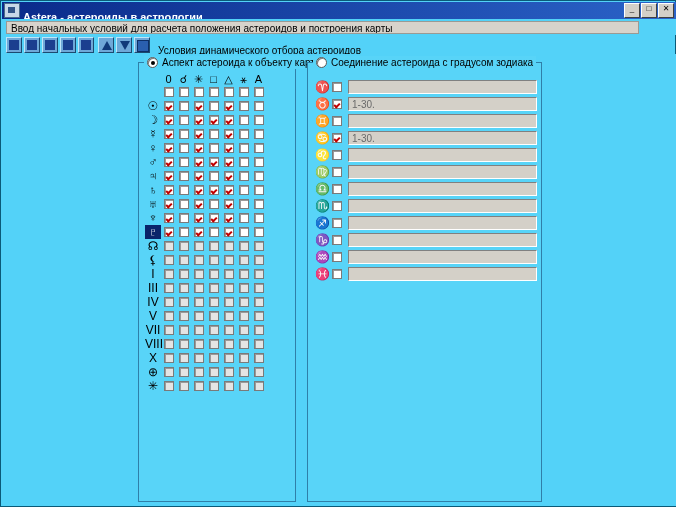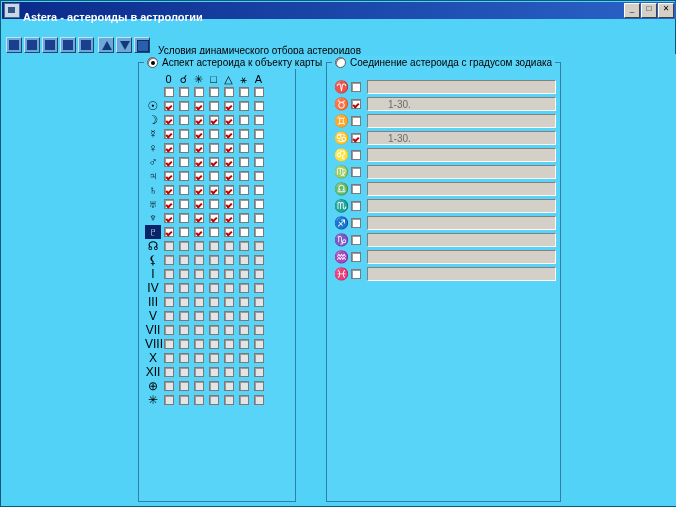--- a/index.html
+++ b/index.html
@@ -201,21 +201,21 @@
   .radio.on::after {
     content: "";
     position: absolute;
     left: 2.5px; top: 2.5px;
     width: 4px; height: 4px;
     border-radius: 50%;
     background: #000;
   }
 
   #gb-aspect { left: 136px; top: 8px; width: 158px; height: 440px; }
-  #gb-zodiac { left: 305px; top: 8px; width: 235px; height: 440px; margin-left: 19px; }
+  #gb-zodiac { left: 305px; top: 8px; width: 235px; height: 440px; }
 
   
   #aspect-inner {
     position: absolute;
     left: 6px; top: 10px;
     width: 146px;
     height: 425px;
   }
   .col-hdr-row {
     display: flex;
@@ -315,39 +315,42 @@
     flex: 1 1 auto;
     height: 14px;
     background: #d4d0c8;
     border-top: 1px solid #808080;
     border-left: 1px solid #808080;
     border-right: 1px solid #fff;
     border-bottom: 1px solid #fff;
     box-sizing: border-box;
     font-size: 10px;
     line-height: 13px;
-    padding-left: 20px;
+    padding-left: 3px;
     color: #6a6a6a;
     white-space: nowrap;
     overflow: hidden;
   }
 </style>
 </head>
 <body>
 
 <div id="app-window">
 
   <div id="title-bar">
     <div id="title-icon"></div>
     <div id="title-text">Astera - астероиды в астрологии</div>
     <div class="win-btn"><span>_</span></div>
     <div class="win-btn"><span>□</span></div>
     <div class="win-btn"><span>✕</span></div>
   </div>
 
+  <div id="menu-bar">
+    <div id="menu-desc">Ввод начальных условий для расчета положения астероидов и построения карты</div>
+  </div>
 
   <div id="toolbar">
     <div class="tb-btn first">
         <span class="tb-ico"></span>
       </div>
     <div class="tb-btn">
         <span class="tb-ico"></span>
       </div>
     <div class="tb-btn">
         <span class="tb-ico"></span>
@@ -717,20 +720,44 @@
               <div class="cb dim"></div>
             </div>
             <div class="cell">
               <div class="cb dim"></div>
             </div>
             <div class="cell">
               <div class="cb dim"></div>
             </div>
           </div>
           <div class="chk-row">
+            <div class="row-sym">III</div>
+            <div class="cell">
+              <div class="cb dim"></div>
+            </div>
+            <div class="cell">
+              <div class="cb dim"></div>
+            </div>
+            <div class="cell">
+              <div class="cb dim"></div>
+            </div>
+            <div class="cell">
+              <div class="cb dim"></div>
+            </div>
+            <div class="cell">
+              <div class="cb dim"></div>
+            </div>
+            <div class="cell">
+              <div class="cb dim"></div>
+            </div>
+            <div class="cell">
+              <div class="cb dim"></div>
+            </div>
+          </div>
+          <div class="chk-row">
             <div class="row-sym">IV</div>
             <div class="cell">
               <div class="cb dim"></div>
             </div>
             <div class="cell">
               <div class="cb dim"></div>
             </div>
             <div class="cell">
               <div class="cb dim"></div>
             </div>
@@ -741,44 +768,20 @@
               <div class="cb dim"></div>
             </div>
             <div class="cell">
               <div class="cb dim"></div>
             </div>
             <div class="cell">
               <div class="cb dim"></div>
             </div>
           </div>
           <div class="chk-row">
-            <div class="row-sym">III</div>
-            <div class="cell">
-              <div class="cb dim"></div>
-            </div>
-            <div class="cell">
-              <div class="cb dim"></div>
-            </div>
-            <div class="cell">
-              <div class="cb dim"></div>
-            </div>
-            <div class="cell">
-              <div class="cb dim"></div>
-            </div>
-            <div class="cell">
-              <div class="cb dim"></div>
-            </div>
-            <div class="cell">
-              <div class="cb dim"></div>
-            </div>
-            <div class="cell">
-              <div class="cb dim"></div>
-            </div>
-          </div>
-          <div class="chk-row">
             <div class="row-sym">V</div>
             <div class="cell">
               <div class="cb dim"></div>
             </div>
             <div class="cell">
               <div class="cb dim"></div>
             </div>
             <div class="cell">
               <div class="cb dim"></div>
             </div>
@@ -838,44 +841,20 @@
             </div>
             <div class="cell">
               <div class="cb dim"></div>
             </div>
             <div class="cell">
               <div class="cb dim"></div>
             </div>
           </div>
           <div class="chk-row">
             <div class="row-sym">X</div>
-            <div class="cell">
-              <div class="cb dim"></div>
-            </div>
-            <div class="cell">
-              <div class="cb dim"></div>
-            </div>
-            <div class="cell">
-              <div class="cb dim"></div>
-            </div>
-            <div class="cell">
-              <div class="cb dim"></div>
-            </div>
-            <div class="cell">
-              <div class="cb dim"></div>
-            </div>
-            <div class="cell">
-              <div class="cb dim"></div>
-            </div>
-            <div class="cell">
-              <div class="cb dim"></div>
-            </div>
-          </div>
-          <div class="chk-row">
-            <div class="row-sym">XII</div>
             <div class="cell">
               <div class="cb dim"></div>
             </div>
             <div class="cell">
               <div class="cb dim"></div>
             </div>
             <div class="cell">
               <div class="cb dim"></div>
             </div>
             <div class="cell">

